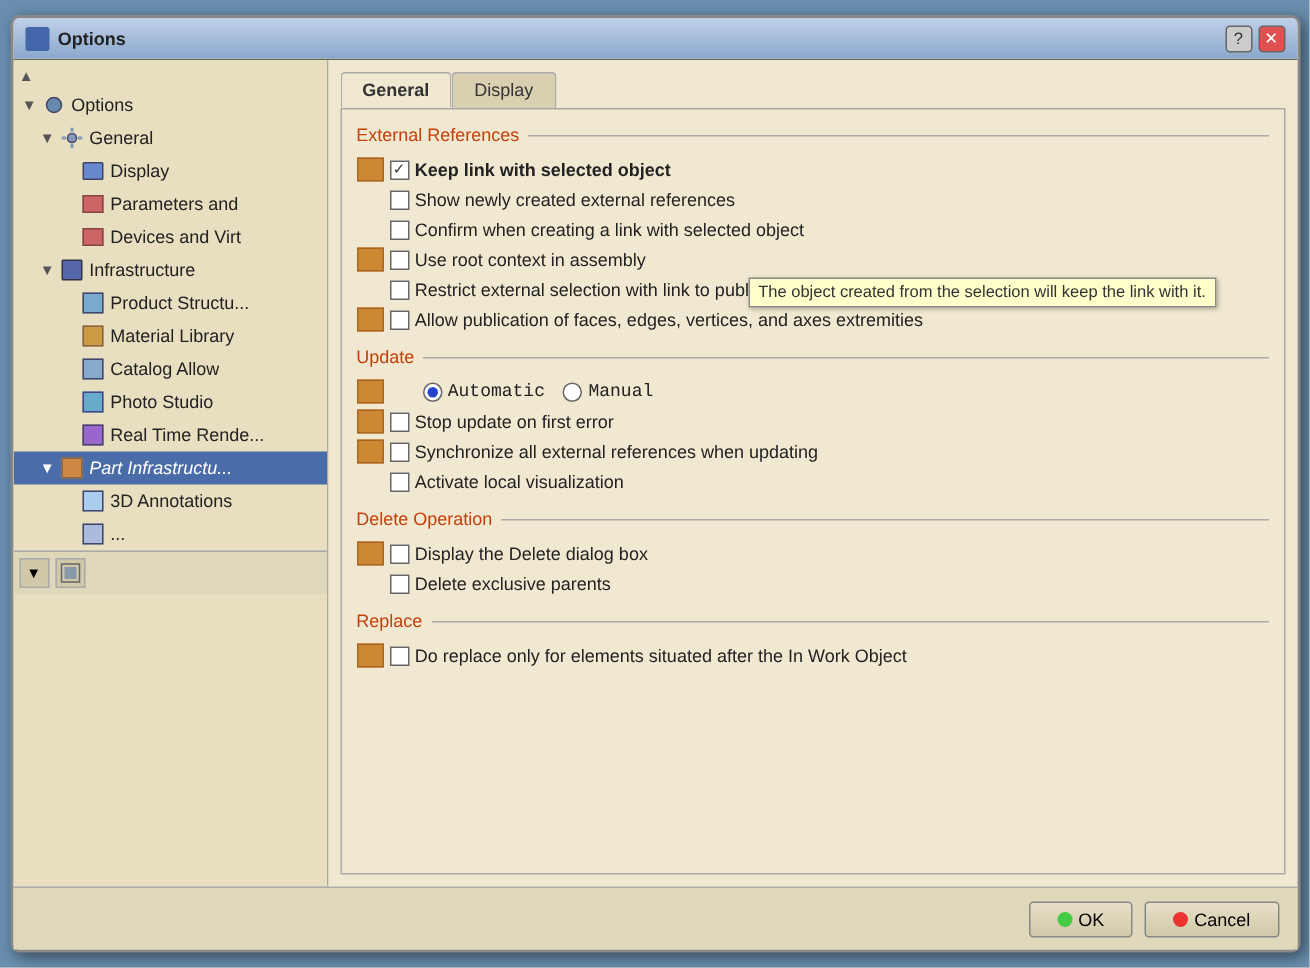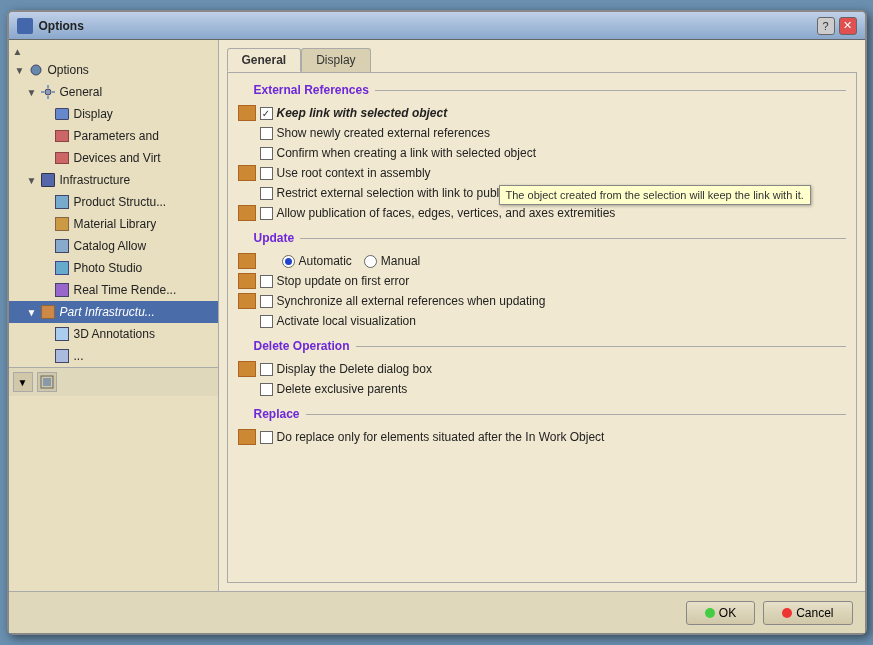--- a/index.html
+++ b/index.html
@@ -215,25 +215,24 @@
     
     .section-header {
       display: flex;
       align-items: center;
       margin-bottom: 6px;
       margin-top: 8px;
     }
     .section-header:first-child { margin-top: 0; }
     .section-title {
       font-size: 12px;
-      font-weight: bold;
-      color: #6d28d9;
+      font-weight: normal;
+      color: #c2410c;
       white-space: nowrap;
       margin-right: 6px;
-      margin-left: 16px;
     }
     .section-line {
       flex: 1;
       height: 1px;
       background: #aaa;
     }
     
     .option-row {
       display: flex;
       align-items: center;
@@ -266,28 +265,28 @@
       content: '✓';
       font-size: 10px;
       color: #333;
     }
     .option-label {
       font-size: 12px;
       color: #222;
     }
     .option-bold {
       font-weight: bold;
-      font-style: italic;
     }
     
     .radio-group {
       display: flex;
       align-items: center;
       gap: 12px;
       margin-left: 22px;
+      font-family: Liberation Mono, monospace;
     }
     .radio-item {
       display: flex;
       align-items: center;
       gap: 4px;
     }
     .radio-btn {
       width: 13px;
       height: 13px;
       border-radius: 50%;

